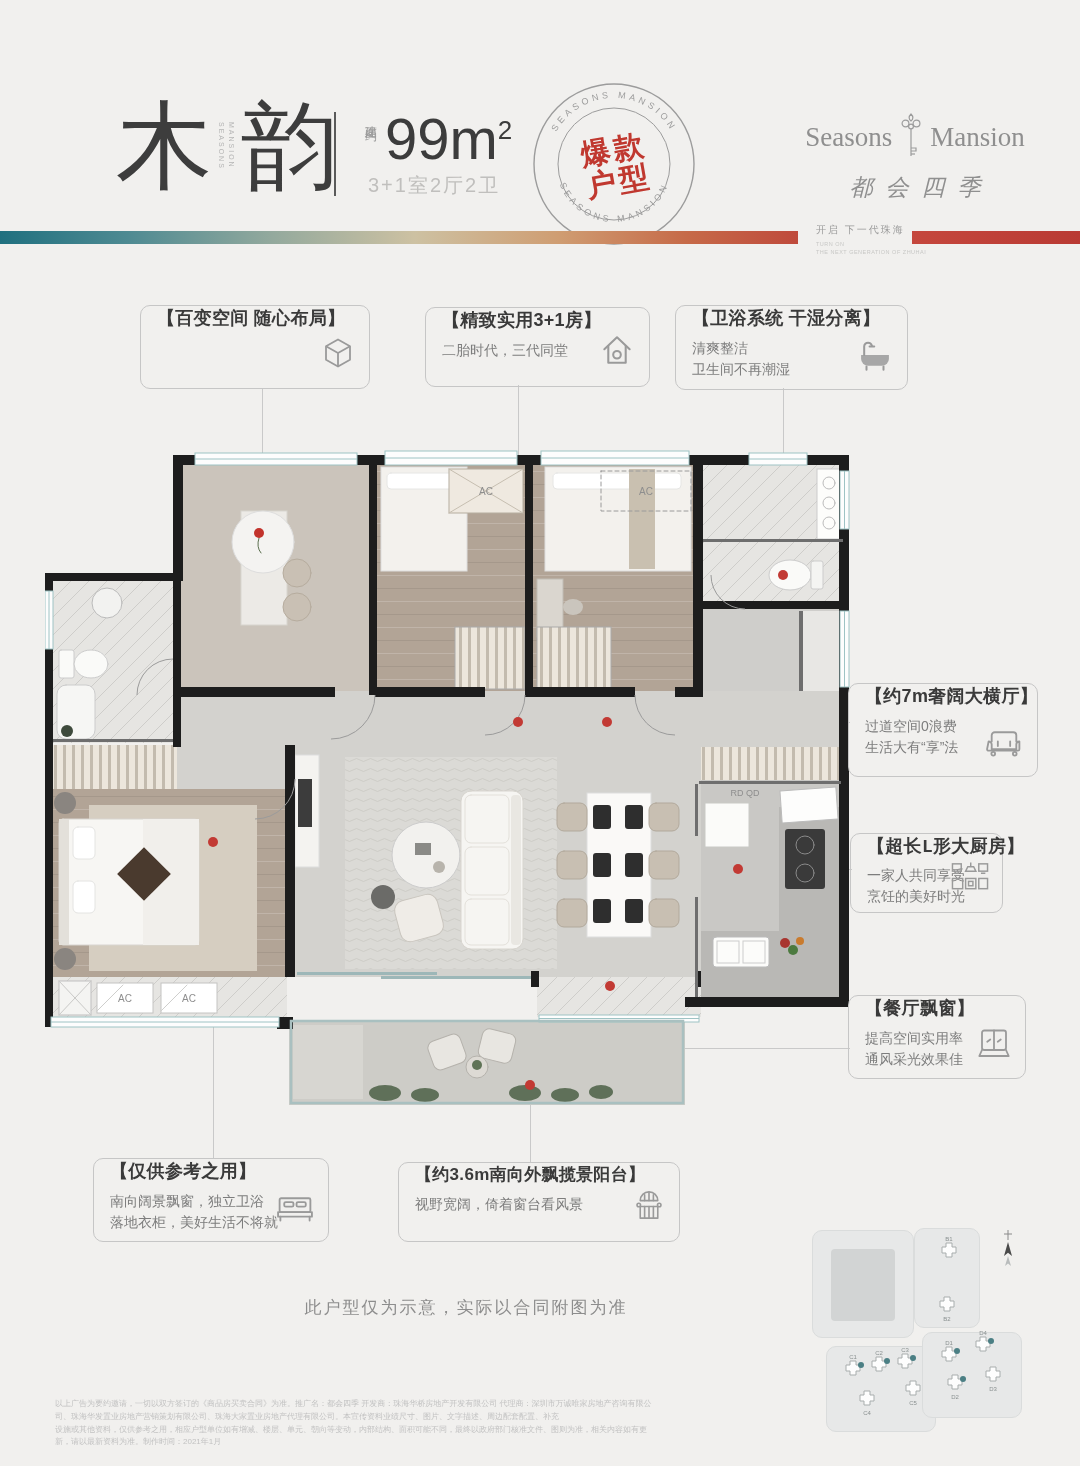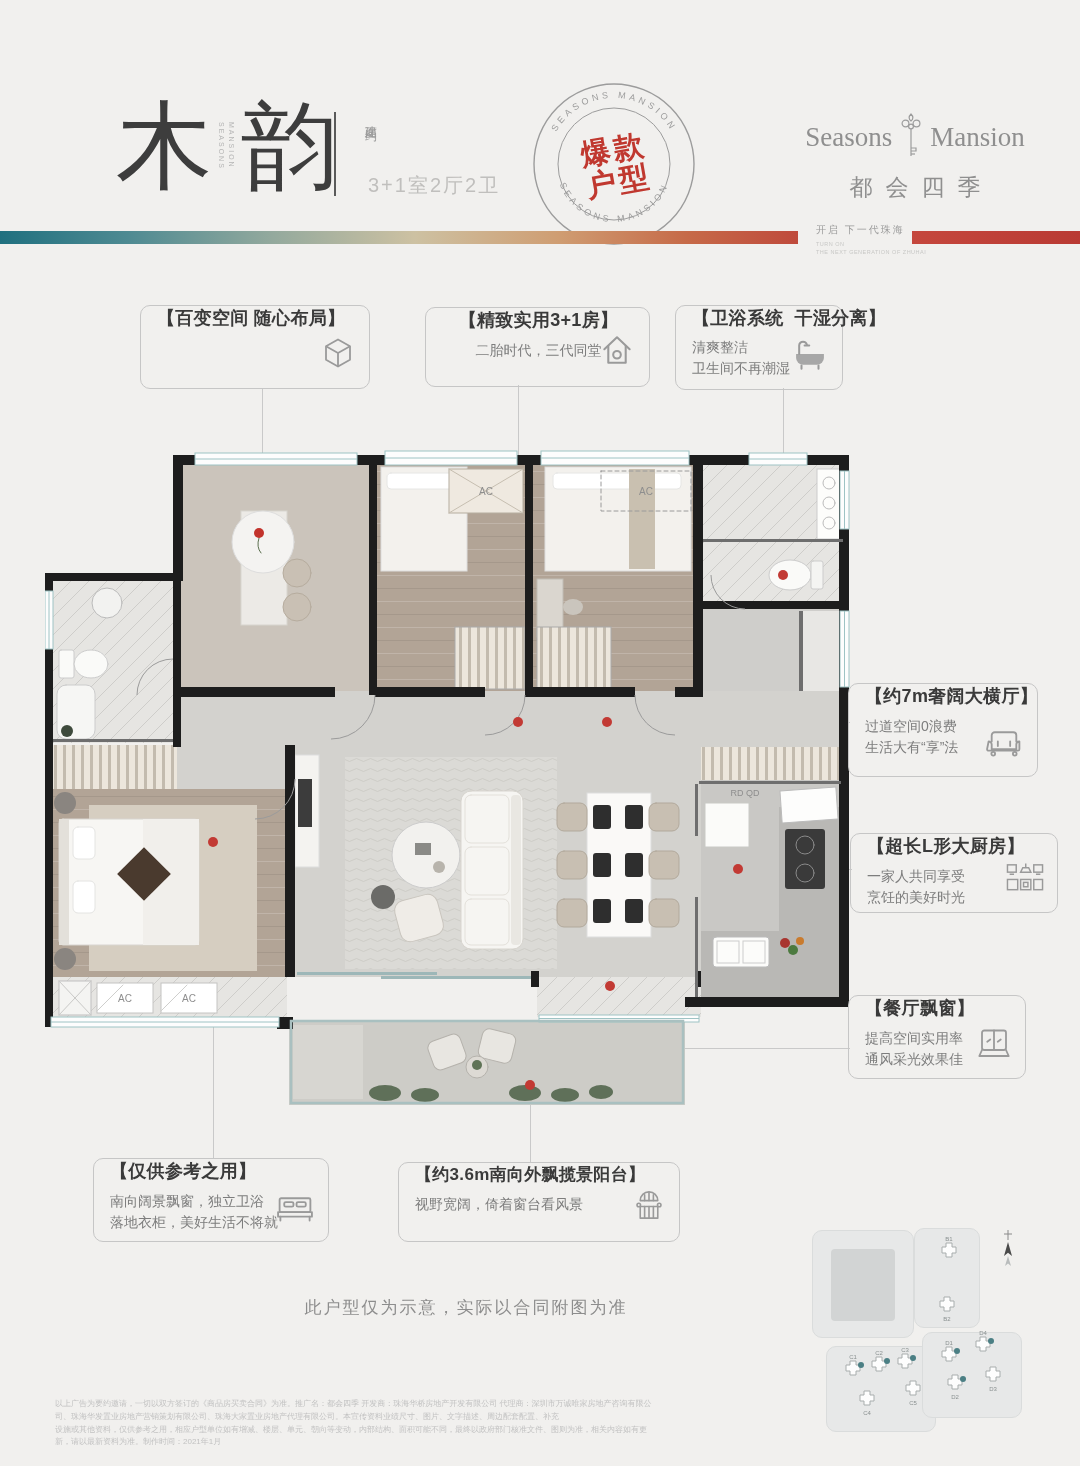--- a/index.html
+++ b/index.html
@@ -12,21 +12,21 @@
   .tvert{display:flex;gap:3px;margin:0 6px;}
   .tvert span{writing-mode:vertical-rl;font-size:7px;letter-spacing:2px;color:#b5b5b5;}
   #title-divider{left:334px;top:112px;width:2px;height:84px;background:#5a5a5a;}
   #area-block{left:362px;top:110px;display:flex;align-items:flex-start;}
   #area-label{writing-mode:vertical-rl;font-size:12px;color:#9b9b9b;margin:6px 6px 0 0;letter-spacing:2px;}
   #area-value{font-size:58px;color:#3c3c3c;line-height:1;}
   #area-value sup{font-size:26px;}
   #spec{left:368px;top:172px;font-size:20px;color:#c0bfbd;letter-spacing:2px;}
   #brand{left:760px;top:112px;width:310px;text-align:center;color:#8f8f8f;}
   #brand .en{font-family:"Liberation Serif","DejaVu Serif",serif;font-size:27px;display:flex;align-items:center;justify-content:center;gap:8px;}
-  #brand .cn{font-size:23px;letter-spacing:13px;margin-top:10px;padding-left:13px;}
+  #brand .cn{font-size:23px;letter-spacing:13px;margin-top:10px;padding-left:13px;font-style:italic;}
   .grad{position:absolute;top:231px;height:13px;}
   #grad-left{left:0;width:798px;background:linear-gradient(90deg,#20707f 0%,#4e8a92 16%,#93a99d 34%,#cdc1a2 52%,#cf9d72 70%,#c66a48 86%,#bf4a3c 100%);}
   #grad-right{left:912px;width:168px;background:linear-gradient(90deg,#c5473d,#b93a33);}
   #slogan{left:816px;top:223px;}
   #slogan .cn{font-size:10px;color:#9b9b9b;letter-spacing:2px;}
   #slogan .en{font-size:5.5px;color:#c8c8c6;letter-spacing:.5px;line-height:1.5;margin-top:3px;}
   
   .co{position:absolute;border:1px solid #c6c6c6;border-radius:10px;padding:0 14px 10px 16px;box-sizing:border-box;}
   .co h3{margin:0;font-size:18px;color:#3a3a3a;font-weight:700;letter-spacing:.3px;white-space:nowrap;}
   .co p{margin:8px 0 0;font-size:14px;color:#7d7d7d;line-height:1.5;white-space:nowrap;}
@@ -54,20 +54,21 @@
     <span class="ch">木</span>
     <span class="tvert">
       <span>SEASONS</span>
       <span>MANSION</span>
     </span>
     <span class="ch">韵</span>
   </div>
   <div class="abs" id="title-divider"></div>
   <div class="abs" id="area-block">
     <span id="area-label">建面约</span>
+    <span id="area-value"><span>99m</span><sup>2</sup></span>
   </div>
   <div class="abs" id="spec">3+1室2厅2卫</div>
 
   <svg class="abs" style="left:530px;top:80px;" width="168" height="168" viewBox="0 0 168 168">
     <circle cx="84" cy="84" r="80" fill="none" stroke="#9c9c9c" stroke-width="1.4"></circle>
     <circle cx="84" cy="84" r="56" fill="none" stroke="#9c9c9c" stroke-width="1"></circle>
     <defs>
       <path id="arcTop" d="M 18 84 A 66 66 0 0 1 150 84"></path>
       <path id="arcBot" d="M 26 84 A 58 58 0 0 0 142 84"></path>
     </defs>
@@ -357,32 +358,32 @@
 
   <div class="co" style="left:140px;top:305px;width:230px;height:84px;">
     <h3>【百变空间 随心布局】</h3>
     <span class="ico">
       <svg width="36" height="36" viewBox="0 0 24 24" fill="none" stroke="currentColor" stroke-width="1.2" stroke-linejoin="round">
         <path d="M12 3l8 4.5v9L12 21l-8-4.5v-9z"></path>
           <path d="M12 12v9M12 12l8-4.5M12 12L4 7.5"></path>
       </svg></span>
   </div>
 
-  <div class="co" style="left:425px;top:307px;width:225px;height:80px;text-align:center;">
+  <div class="co" style="left:425px;top:307px;width:225px;height:80px;">
     <h3>【精致实用3+1房】</h3>
     <p><span>二胎时代，三代同堂</span></p>
     <span class="ico">
       <svg width="38" height="38" viewBox="0 0 24 24" fill="none" stroke="currentColor" stroke-width="1.3" stroke-linejoin="round" stroke-linecap="round">
         <path d="M4 11.5L12 4l8 7.5"></path>
           <path d="M6.5 9.5V20h11V9.5"></path>
           <circle cx="12" cy="15" r="2.4"></circle>
       </svg></span>
   </div>
 
-  <div class="co" style="left:675px;top:305px;width:168px;height:85px;font-family:Liberation Mono, monospace;">
+  <div class="co" style="left:675px;top:305px;width:233px;height:85px;">
     <h3>【卫浴系统 干湿分离】</h3>
     <p><span>清爽整洁</span><br><span>卫生间不再潮湿</span></p>
     <span class="ico">
       <svg width="38" height="34" viewBox="0 0 24 22" fill="none" stroke="currentColor" stroke-width="1.3" stroke-linecap="round">
         <path d="M3 11h18v2.5a4.5 4.5 0 0 1-4.5 4.5h-9A4.5 4.5 0 0 1 3 13.5z" fill="currentColor" stroke="none" opacity=".85"></path>
         <path d="M5 11V5.5A2.5 2.5 0 0 1 7.5 3c1.2 0 2.2.8 2.5 2"></path>
           <path d="M8.5 5.5h3"></path>
         <path d="M6.5 18.5v2M17.5 18.5v2"></path>
       </svg></span>
   </div>
@@ -393,21 +394,21 @@
     <span class="ico">
       <svg width="40" height="32" viewBox="0 0 26 20" fill="none" stroke="currentColor" stroke-width="1.2" stroke-linejoin="round" stroke-linecap="round">
         <path d="M5 9V5a2 2 0 0 1 2-2h12a2 2 0 0 1 2 2v4"></path>
         <path d="M3 9a2 2 0 0 1 2 2v3h16v-3a2 2 0 0 1 2-2v5a1 1 0 0 1-1 1H3a1 1 0 0 1-1-1z"></path>
         <path d="M9 9v3M17 9v3"></path>
           <circle cx="6" cy="17" r="1.2"></circle>
           <circle cx="20" cy="17" r="1.2"></circle>
       </svg></span>
   </div>
 
-  <div class="co" style="left:850px;top:833px;width:208px;height:80px;">
+  <div class="co" style="left:850px;top:833px;width:153px;height:80px;font-family:Liberation Mono, monospace;">
     <h3>【超长L形大厨房】</h3>
     <p><span>一家人共同享受</span><br><span>烹饪的美好时光</span></p>
     <span class="ico">
       <svg width="38" height="34" viewBox="0 0 26 22" fill="none" stroke="currentColor" stroke-width="1">
         <rect x="1" y="2" width="6" height="5"></rect>
           <path d="M10 7h7l-1.5-3h-4z M13.5 1v3"></path>
           <rect x="19" y="2" width="6" height="5"></rect>
         <path d="M2.5 8.5h3M20.5 8.5h3"></path>
         <rect x="1" y="12" width="7" height="7"></rect>
           <rect x="10" y="12" width="7" height="7"></rect>

